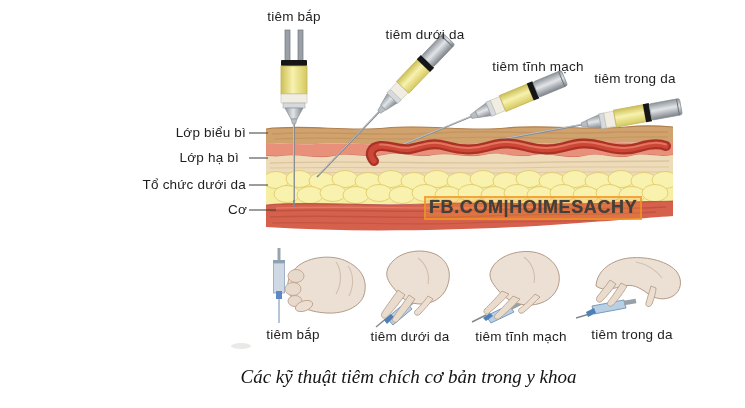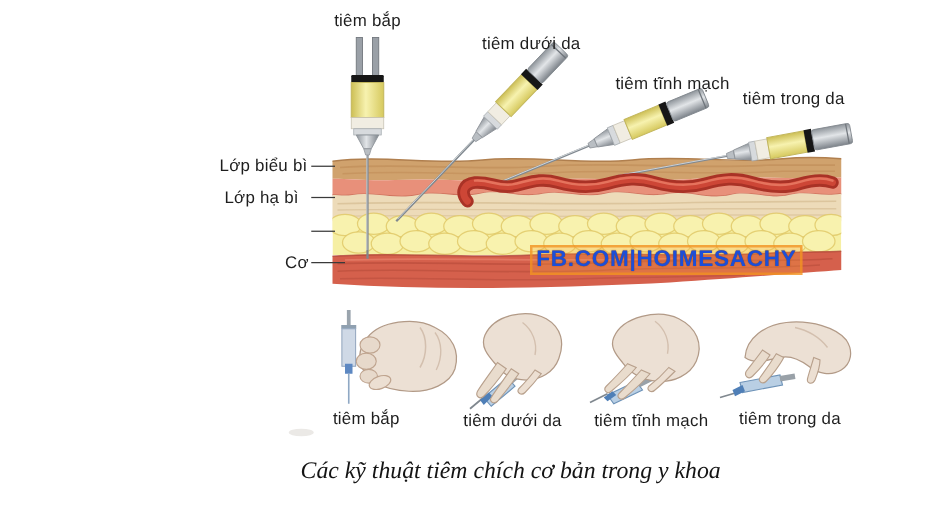--- a/index.html
+++ b/index.html
@@ -11,21 +11,21 @@
   #artwork{position:absolute;left:0;top:0;}
   .lbl{
     position:absolute;font-size:13.5px;color:#1e1e1e;white-space:nowrap;
     letter-spacing:.2px;line-height:16px;
   }
   .lbl.center{transform:translateX(-50%);}
   .lbl.rightalign{text-align:left;padding-left:20px;}
   #watermark{
     position:absolute;left:388px;top:196px;height:20px;padding:0 3px;
     border:2px solid rgba(242,146,32,.75);background:rgba(247,166,58,.28);
-    color:#1d4ed8;font-weight:bold;font-size:18px;line-height:19px;
+    color:#404040;font-weight:bold;font-size:18px;line-height:19px;
     letter-spacing:.6px;text-shadow:0 0 1px #9a4a00;white-space:nowrap;
   }
   #caption{
     position:absolute;left:0;top:366px;width:100%;text-align:center;
     font-family:"Liberation Serif", serif;font-style:italic;
     font-size:19px;color:#141414;
   }
 </style>
 </head>
 <body>
@@ -244,20 +244,21 @@
     </g>
   </svg>
 
   <div class="lbl center" style="left:258px;top:9px">tiêm bắp</div>
   <div class="lbl center" style="left:389px;top:27px">tiêm dưới da</div>
   <div class="lbl center" style="left:502px;top:59px">tiêm tĩnh mạch</div>
   <div class="lbl center" style="left:599px;top:71px">tiêm trong da</div>
 
   <div class="lbl rightalign" style="right:535px;top:125px">Lớp biểu bì</div>
   <div class="lbl rightalign" style="right:542px;top:150px">Lớp hạ bì</div>
+  <div class="lbl rightalign" style="right:535px;top:177px">Tổ chức dưới da</div>
   <div class="lbl rightalign" style="right:534px;top:202px">Cơ</div>
 
   <div id="watermark">FB.COM|HOIMESACHY</div>
 
   <div class="lbl center" style="left:257px;top:327px">tiêm bắp</div>
   <div class="lbl center" style="left:374px;top:329px">tiêm dưới da</div>
   <div class="lbl center" style="left:485px;top:329px">tiêm tĩnh mạch</div>
   <div class="lbl center" style="left:596px;top:327px">tiêm trong da</div>
 
   <div id="caption">Các kỹ thuật tiêm chích cơ bản trong y khoa</div>

